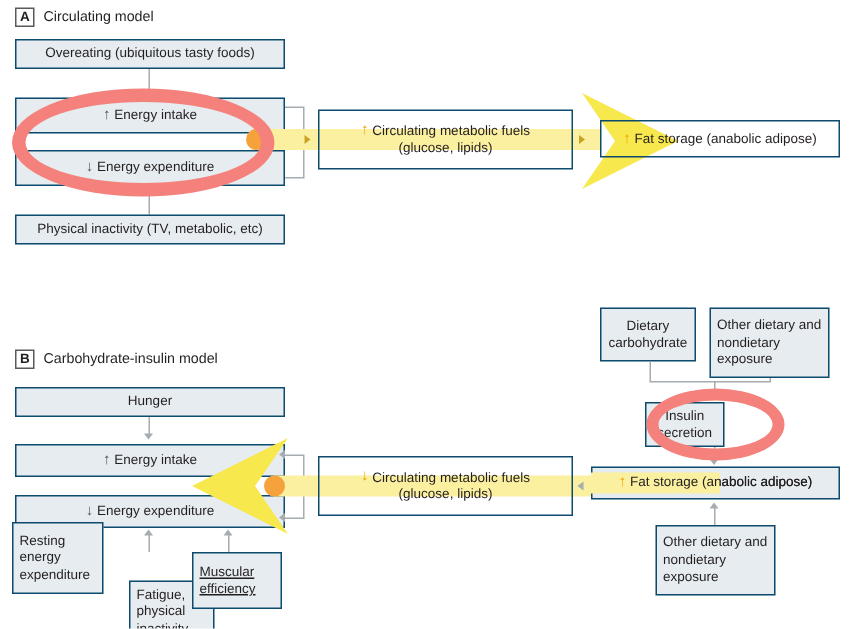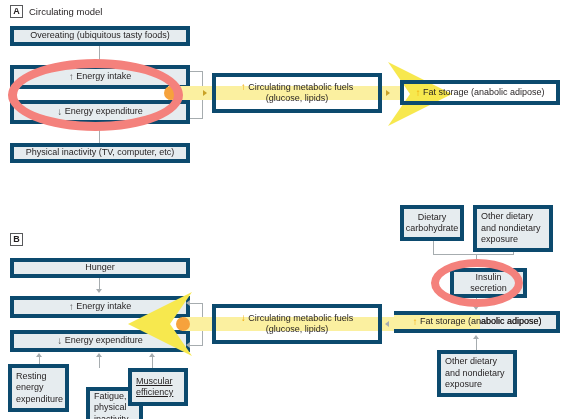--- a/index.html
+++ b/index.html
@@ -16,21 +16,21 @@
     width:13px;height:13px;border:1px solid #58595b;
     display:flex;align-items:center;justify-content:center;
     font-size:9px;font-weight:bold;line-height:1;color:#231f20;
     box-sizing:border-box;
   }
   .panel-title{font-size:9.5px;color:#231f20;white-space:nowrap;}
 
   
   .box{
     position:absolute;box-sizing:border-box;
-    background:#e6ecef;border:4px solid #0c4a6e;
+    background:#e6ecef;border:1px solid #0c4a6e;
     font-size:9px;line-height:11.5px;color:#231f20;
     display:flex;align-items:center;justify-content:center;
     text-align:center;
   }
   .box.pad{padding:2px 4px;}
 
   
   .box.clear{background:transparent;}
 
   .arrow-up,.arrow-dn{font-size:10px;line-height:1;}
@@ -82,21 +82,21 @@
   </div>
 
   <div class="box" style="left:10px;top:100px;width:180px;height:24px;">
     <span class="arrow-dn glyph-gray">↓</span>&nbsp;<span>Energy expenditure</span>
   </div>
 
   <div class="ln v" style="left:99px;top:129px;height:15px;"></div>
   <div class="tri up" style="left:96px;top:126px;"></div>
 
   <div class="box" style="left:10px;top:143px;width:180px;height:20px;">
-    <span>Physical inactivity (TV, computer, etc)</span>
+    <span>Physical inactivity (TV, metabolic, etc)</span>
   </div>
 
   <div class="ln h" style="left:190px;top:71px;width:12px;"></div>
   <div class="ln h" style="left:190px;top:118px;width:12px;"></div>
   <div class="ln v" style="left:202px;top:71px;height:48px;"></div>
 
   <div class="flow" style="left:168px;top:86px;width:232px;height:14px;"></div>
 
   <div class="dot" style="left:164px;top:86px;width:14px;height:14px;"></div>
 
@@ -120,20 +120,21 @@
   </div>
 
   <div class="ellipse" style="left:8px;top:59px;width:175px;height:72px;"></div>
 
 </div>
 
 <div class="panel">
 
   <div class="panel-head" style="left:10px;top:233px;">
     <span class="panel-letter">B</span>
+    <span class="panel-title">Carbohydrate-insulin model</span>
   </div>
 
   <div class="box" style="left:10px;top:258px;width:180px;height:20px;">
     <span>Hunger</span>
   </div>
 
   <div class="ln v" style="left:99px;top:278px;height:12px;"></div>
   <div class="tri down" style="left:96px;top:289px;"></div>
 
   <div class="box" style="left:10px;top:296px;width:180px;height:22px;">
@@ -144,21 +145,21 @@
     <span class="arrow-dn glyph-gray">↓</span>&nbsp;<span>Energy expenditure</span>
   </div>
 
   <div class="ln v" style="left:39px;top:356px;height:12px;"></div>
   <div class="tri up" style="left:36px;top:353px;"></div>
   <div class="ln v" style="left:99px;top:356px;height:12px;"></div>
   <div class="tri up" style="left:96px;top:353px;"></div>
   <div class="ln v" style="left:152px;top:356px;height:12px;"></div>
   <div class="tri up" style="left:149px;top:353px;"></div>
 
-  <div class="box pad" style="left:8px;top:364px;width:61px;height:48px;">
+  <div class="box pad" style="left:8px;top:348px;width:61px;height:48px;">
     <span style="text-align:left;width:100%;">Resting energy expenditure</span>
   </div>
   <div class="box pad" style="left:70px;top:387px;width:57px;height:42px;margin-left:16px;">
     <span style="text-align:left;width:100%;">Fatigue, physical inactivity</span>
   </div>
   <div class="box pad" style="left:128px;top:368px;width:60px;height:38px;">
     <span style="text-align:left;width:100%;text-decoration:underline;">Muscular efficiency</span>
   </div>
 
   <div class="ln h" style="left:190px;top:303px;width:12px;"></div>
@@ -190,21 +191,21 @@
   <div class="box pad" style="left:473px;top:205px;width:80px;height:47px;">
     <span style="text-align:left;width:100%;">Other dietary and nondietary exposure</span>
   </div>
 
   <div class="ln v" style="left:433px;top:241px;height:13px;"></div>
   <div class="ln v" style="left:513px;top:252px;height:2px;"></div>
   <div class="ln h" style="left:433px;top:254px;width:81px;"></div>
   <div class="ln v" style="left:476px;top:254px;height:9px;"></div>
   <div class="tri down" style="left:473px;top:262px;"></div>
 
-  <div class="box pad" style="left:450px;top:268px;width:77px;height:30px;flex-direction:column;">
+  <div class="box pad" style="left:430px;top:268px;width:53px;height:30px;flex-direction:column;">
     <span>Insulin secretion</span>
   </div>
 
   <div class="ln v" style="left:476px;top:298px;height:9px;"></div>
   <div class="tri down" style="left:473px;top:306px;"></div>
 
   <div class="box" style="left:394px;top:311px;width:166px;height:22px;">
     <span class="arrow-up glyph-orange">↑</span>&nbsp;<span>Fat storage (anabolic adipose)</span>
   </div>
 

